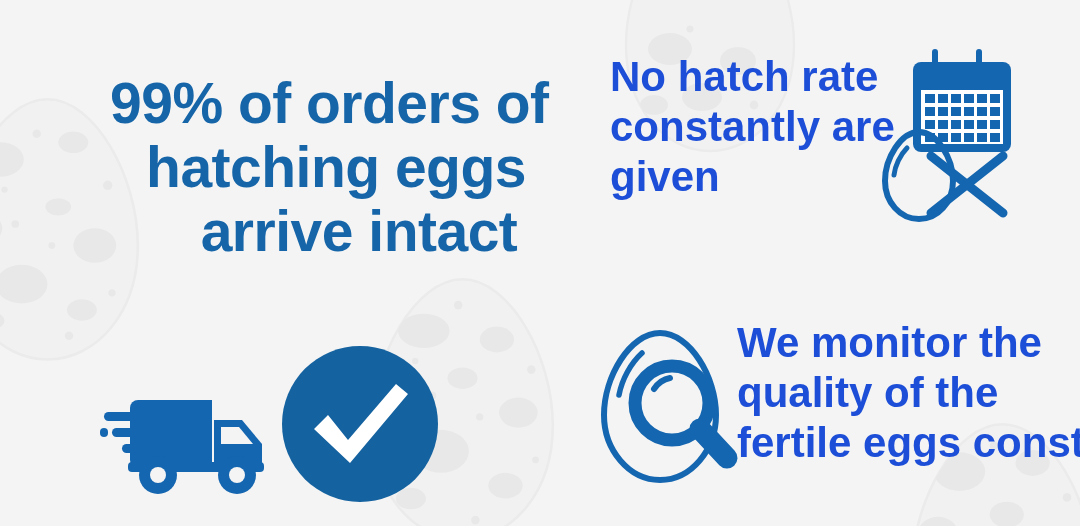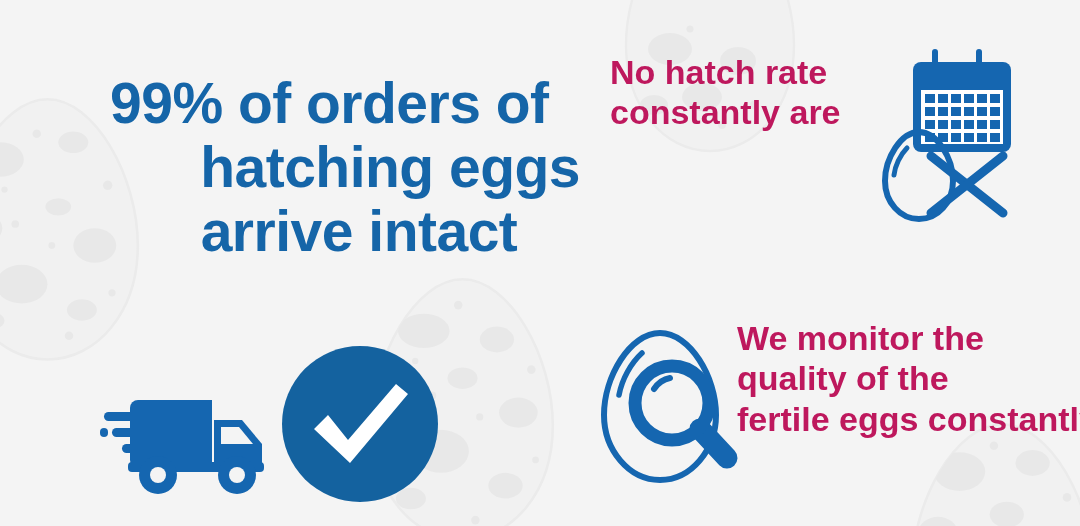--- a/index.html
+++ b/index.html
@@ -32,28 +32,28 @@
     width: 520px;
     text-align: center;
     color: #1565a8;
     font-size: 57px;
     font-weight: bold;
     line-height: 1.12;
     letter-spacing: -0.5px;
   }
   #headline .hl-line { display: block; white-space: nowrap; }
   #headline .hl-line.l1 { text-align: left; margin-left: 50px; }
-  #headline .hl-line.l2 { text-align: right; margin-left: 32px; }
+  #headline .hl-line.l2 { text-align: center; margin-left: 32px; }
   #headline .hl-line.l3 { text-align: center; margin-left: 78px; }
 
   
   .copy {
     position: absolute;
-    color: #be185d;
-    font-size: 34px;
+    color: #1d4ed8;
+    font-size: 42px;
     font-weight: 600;
     line-height: 1.19;
   }
   .copy .ln { display: block; white-space: nowrap; }
 
   #copy-top-right { left: 610px; top: 52px; }
   #copy-bottom-right { left: 737px; top: 318px; }
 
   
   .icon-holder { position: absolute; }
@@ -173,20 +173,21 @@
 
   <div id="headline">
     <span class="hl-line l1">99% of orders of</span>
     <span class="hl-line l2">hatching eggs</span>
     <span class="hl-line l3">arrive intact</span>
   </div>
 
   <div class="copy" id="copy-top-right">
     <span class="ln">No hatch rate</span>
     <span class="ln">constantly are</span>
+    <span class="ln">given</span>
   </div>
 
   <div class="copy" id="copy-bottom-right">
     <span class="ln">We monitor the</span>
     <span class="ln">quality of the</span>
     <span class="ln">fertile eggs constantly</span>
   </div>
 
   <div class="icon-holder" id="truck-icon">
     <svg viewBox="0 0 180 118" xmlns="http://www.w3.org/2000/svg">

